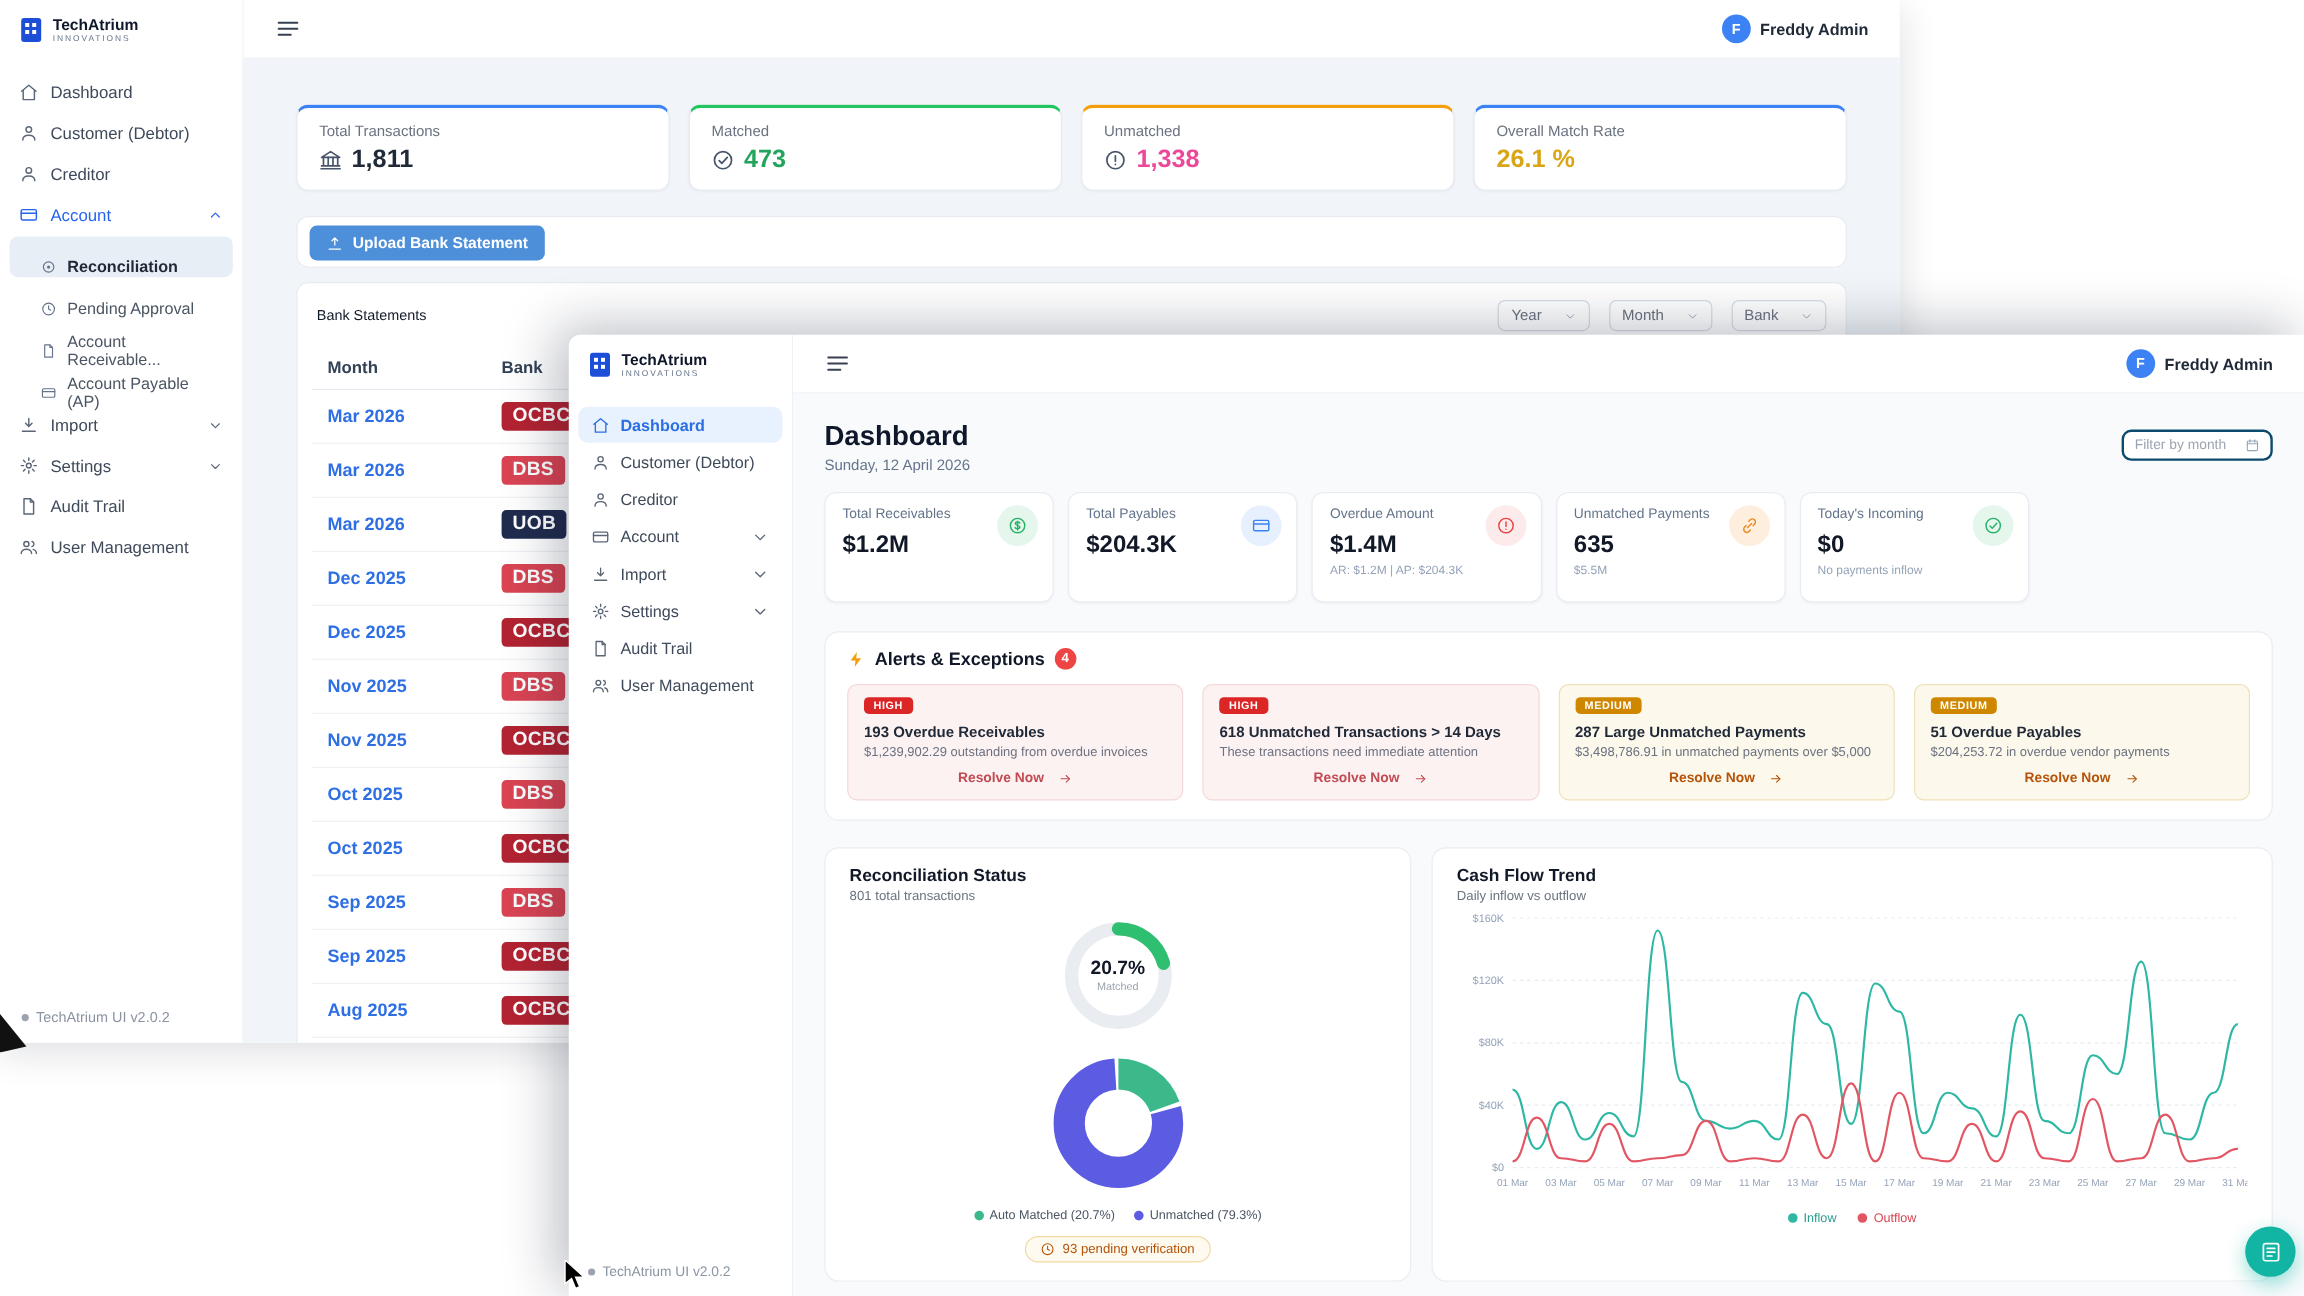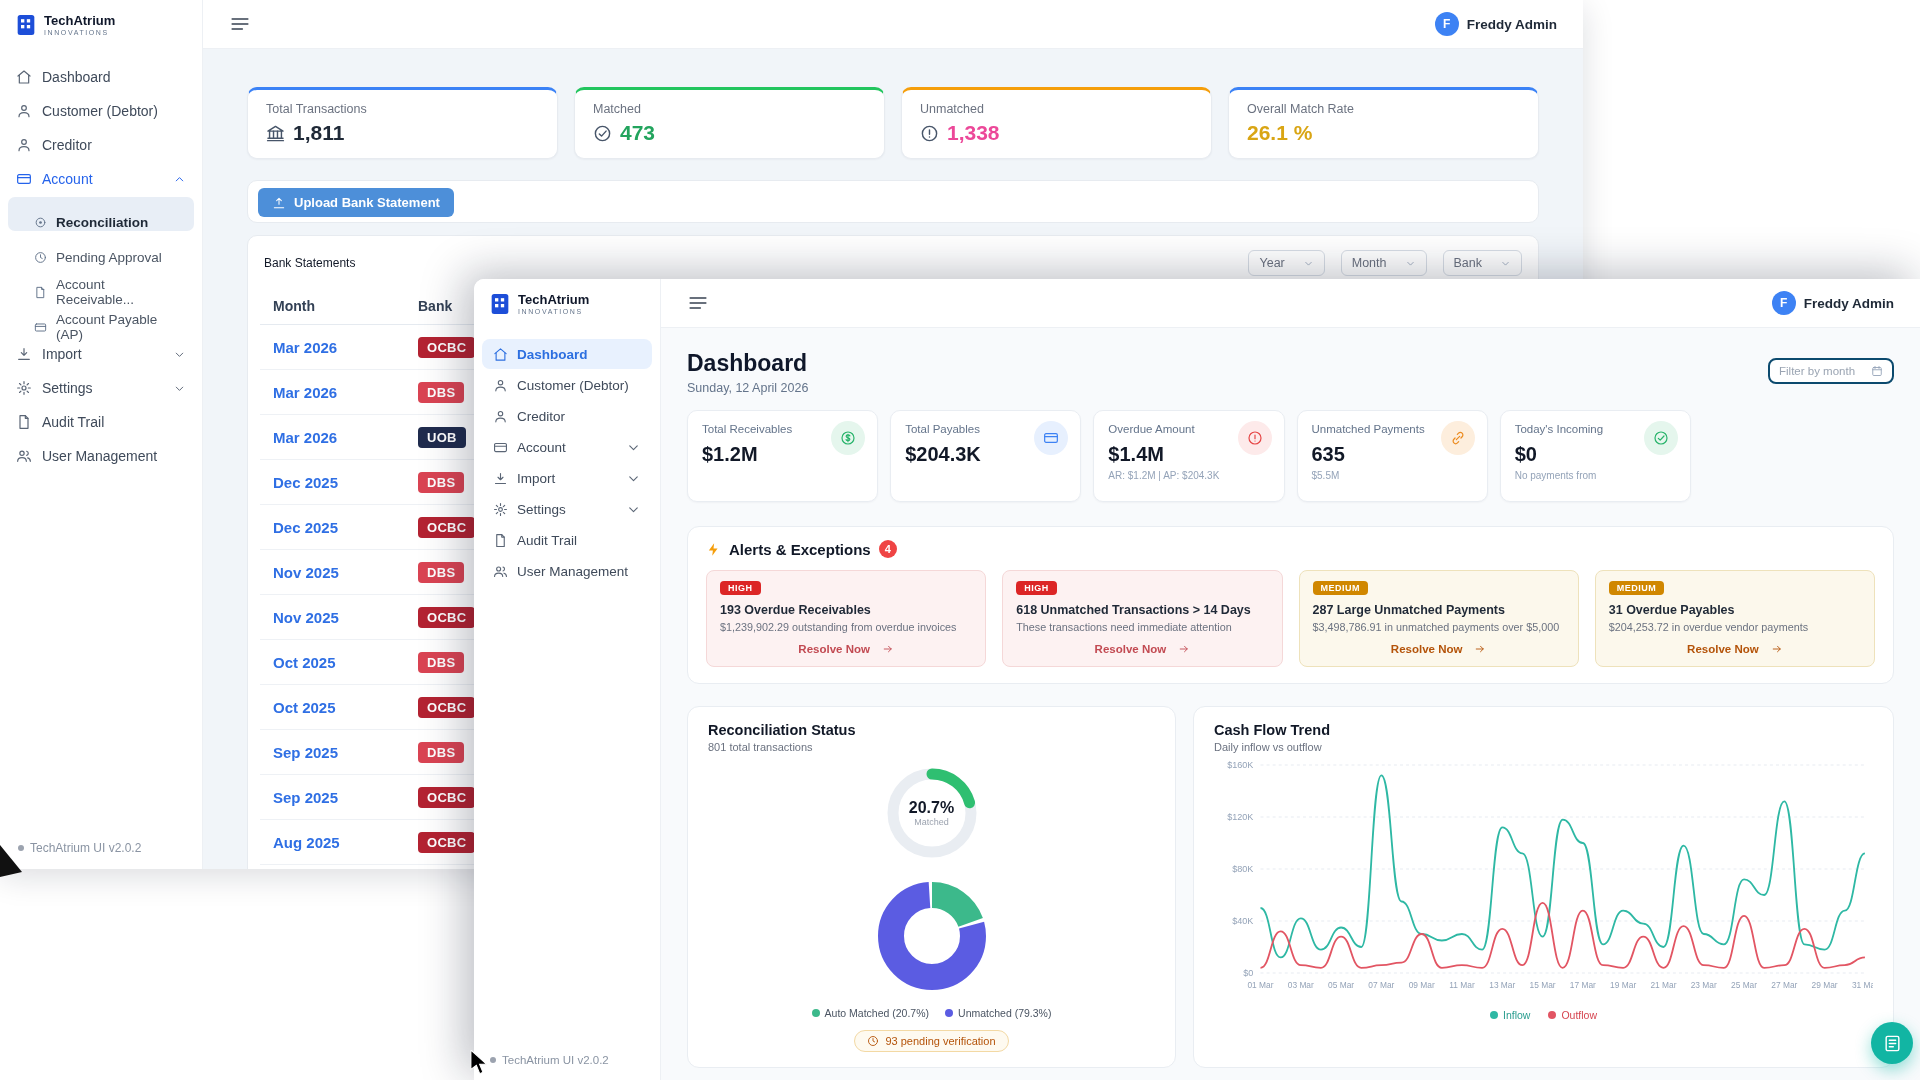--- a/index.html
+++ b/index.html
@@ -55,21 +55,21 @@
   .bank-filters { display:flex; gap:16px; }
   .select-box { display:flex; align-items:center; gap:18px; border:1px solid #d7dde5; border-radius:6px;
     padding:5px 10px; font-size:12.5px; color:#6b7280; cursor:pointer; background:#fff; }
   .select-box .ic { width:11px; height:11px; color:#94a3b8; }
   .bs-table { margin-top:14px; }
   .bs-header { display:grid; grid-template-columns:145px 1fr; padding:8px 10px 10px 13px;
     font-size:14px; color:#334155; font-weight:bold; border-bottom:1px solid #e5eaf0; }
   .bs-row { display:grid; grid-template-columns:145px 1fr; align-items:center; height:45px;
     padding:0 10px 0 13px; border-bottom:1px solid #eef1f5; cursor:pointer; }
   .bs-month { font-size:15px; font-weight:bold; color:#2f6fe4; cursor:pointer; }
-  .bs-badge { justify-self:start; padding:3px 9px; border-radius:4px; font-size:13px; font-weight:bold;
+  .bs-badge { justify-self:start; padding:3px 9px; border-radius:4px; font-size:16px; font-weight:bold;
     color:#fff; letter-spacing:.3px; background:#9ca3af; }
 
   
   .front-window { position:absolute; left:474px; top:279px; width:1446px; height:801px; background:#fff;
     border-radius:10px 0 0 0; box-shadow:-10px -6px 44px rgba(15,23,42,.28); overflow:hidden; z-index:10; }
   .f-sidebar { position:absolute; left:0; top:0; bottom:0; width:187px; background:#fff; border-right:1px solid #edf0f4; }
   .f-nav { padding-top:13px; }
   .f-item { display:flex; align-items:center; gap:9px; height:30px; margin:1px 8px; padding:0 11px;
     border-radius:8px; font-size:13.5px; color:#3f4a5a; cursor:pointer; }
   .f-item .ic { width:15px; height:15px; color:#5b6676; }
@@ -550,21 +550,21 @@
             <svg class="ic" viewBox="0 0 24 24">
                 <path d="M9.5 14.5 14.5 9.5"></path>
                 <path d="M11 6.5 12.8 4.7a3.8 3.8 0 0 1 5.4 5.4L16.4 12"></path>
                 <path d="M13 17.5l-1.8 1.8a3.8 3.8 0 0 1-5.4-5.4L7.6 12"></path>
               </svg>
           </div>
         </div>
         <div class="kpi-card">
           <div class="kpi-label">Today's Incoming</div>
           <div class="kpi-value">$0</div>
-          <div class="kpi-sub">No payments from</div>
+          <div class="kpi-sub">No payments inflow</div>
           <div class="kpi-chip" style="background:#e5f6ed;color:#27b36a">
             <svg class="ic" viewBox="0 0 24 24">
                 <circle cx="12" cy="12" r="9"></circle>
                 <path d="m8 12.5 2.8 2.8L16.5 9"></path>
               </svg>
           </div>
         </div>
       </div>
       <div class="alerts-card">
         <div class="a-head">
@@ -606,21 +606,21 @@
             <div class="a-action" style="color:#b45309">
               <span>Resolve Now</span>
               <svg class="ic" viewBox="0 0 24 24">
                   <path d="M4.5 12h14"></path>
                   <path d="m13 6.5 5.5 5.5-5.5 5.5"></path>
                 </svg>
             </div>
           </div>
           <div class="alert-card" style="background:#fcf8ec;border-color:#eee2bb">
             <span class="sev-badge" style="background:#d08700">MEDIUM</span>
-            <div class="a-card-title">31 Overdue Payables</div>
+            <div class="a-card-title">51 Overdue Payables</div>
             <div class="a-card-desc">$204,253.72 in overdue vendor payments</div>
             <div class="a-action" style="color:#b45309">
               <span>Resolve Now</span>
               <svg class="ic" viewBox="0 0 24 24">
                   <path d="M4.5 12h14"></path>
                   <path d="m13 6.5 5.5 5.5-5.5 5.5"></path>
                 </svg>
             </div>
           </div>
         </div>

